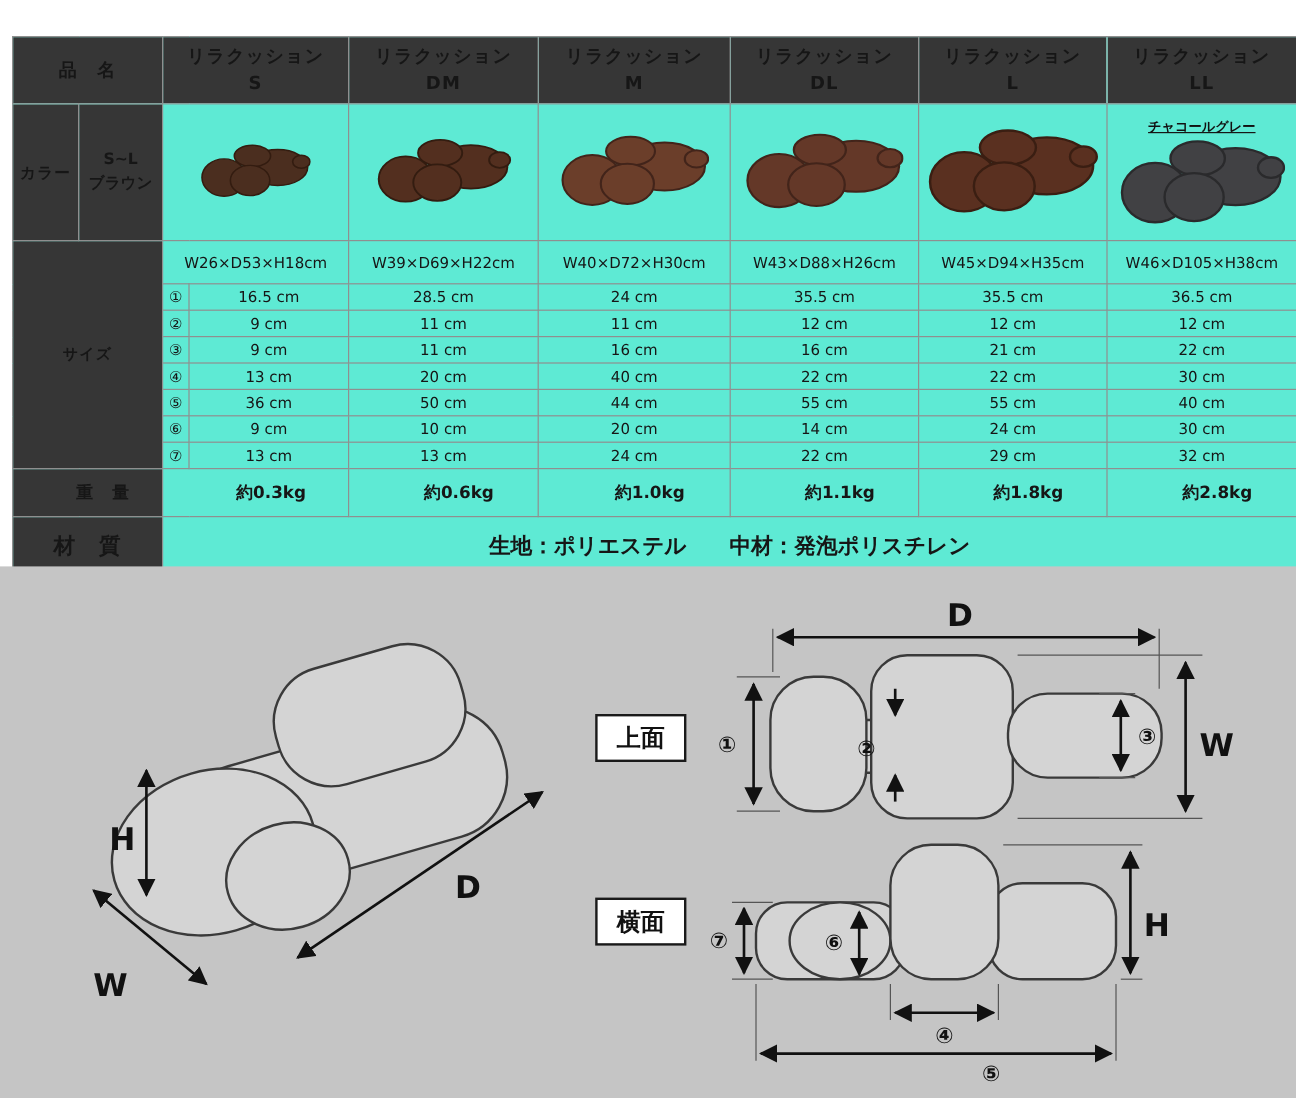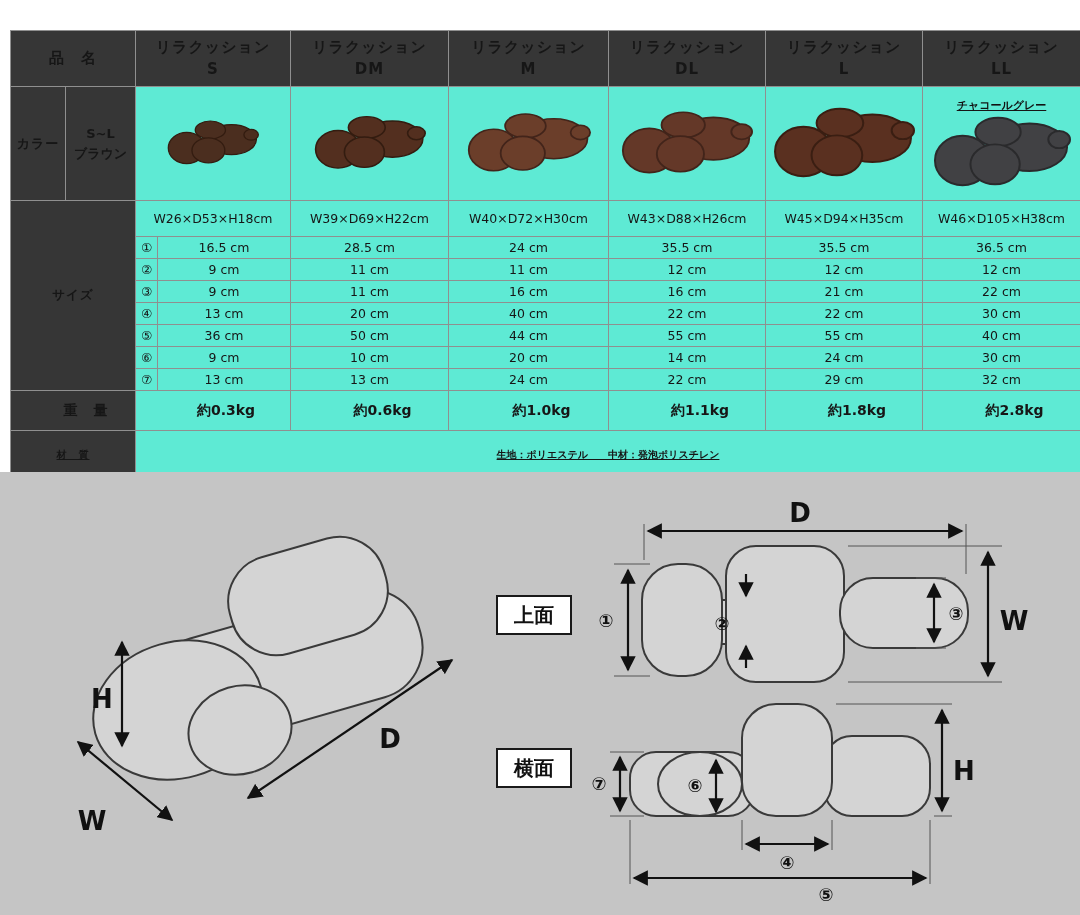--- a/index.html
+++ b/index.html
@@ -16,21 +16,21 @@
   .lbl { letter-spacing:1px; font-size:15px; }
   .sub { font-size:12px; white-space:pre-line; line-height:1.5; }
   .r-color td { height:114px; }
   .imgcell { vertical-align:middle; }
   .imgcell .stack { display:flex; flex-direction:column; align-items:center; justify-content:center; gap:0;text-decoration:underline; }
   .llnote { font-size:11px; font-weight:bold; color:#111; }
   .r-dim td { height:36px; font-size:12.5px; }
   .r-size td { height:21px; font-size:12.5px; line-height:21px; }
   .num { font-size:13px; }
   .r-weight td { height:40px; font-weight:bold; font-size:14px;padding-left:26px; }
-  .r-mat td { height:48px; font-weight:bold; font-size:10px;text-decoration:underline; }
+  .r-mat td { height:48px; font-weight:bold; font-size:18px; }
 
   
   .bottom { position:absolute; left:0; top:472px; width:1080px; height:443px; background:#c5c5c5; }
   .bottom svg { display:block; }
   .shape { fill:#d4d4d4; stroke:#3a3a3a; stroke-width:2; }
   .arrow { stroke:#111; stroke-width:2.2; fill:none; }
   .ext { stroke:#555; stroke-width:1; fill:none; }
   .dimletter { font-size:26px; font-weight:bold; fill:#111; }
   .circ { font-size:18px; fill:#111; font-weight:bold; }
   .viewbox { fill:#fff; stroke:#1a1a1a; stroke-width:2; }

